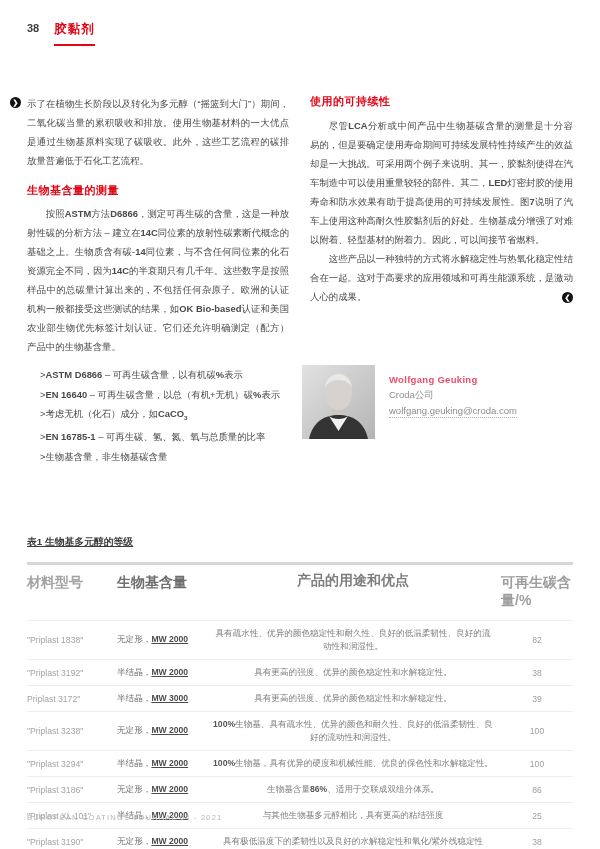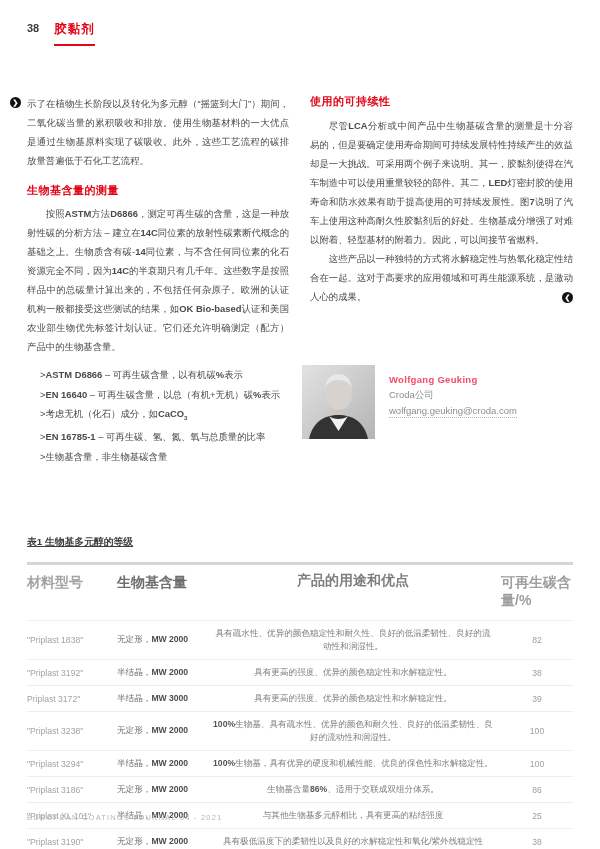--- a/index.html
+++ b/index.html
@@ -55,21 +55,21 @@
   
   .table-section { position:absolute; left:27px; top:536px; width:546px; }
   .table-title { font-size:9.8px; font-weight:bold; color:#3c3c3c;text-decoration:underline; }
   .table { margin-top:13px; border-top:3px solid #d6d6d6; border-bottom:3px solid #d6d6d6; }
   .thead { display:flex; padding:9px 0 10px; }
   .th { font-size:14px; font-weight:bold; color:#3c3c3c; }
   .tr { display:flex; align-items:center; padding:6px 0; border-top:1px solid #ededed; }
   .td { font-size:8.6px; }
   .c1 { width:90px; flex:0 0 90px; color:#a3a3a3; }
   .c2 { width:88px; flex:0 0 88px; color:#6f6f6f; }
-  .c2 b { color:#4c4c4c; }
+  .c2 b { color:#4c4c4c;text-decoration:underline; }
   .c3 { flex:1; text-align:center; color:#7e7e7e; padding:0 8px; line-height:13px; }
   .c3 b { color:#565656; }
   .c4 { width:72px; flex:0 0 72px; text-align:center; color:#9e9e9e; }
   .th.c3 { text-align:center; }
   .th.c4 { text-align:left; }
 
   
   .footer { position:absolute; left:27px; top:813px; font-size:7.5px; letter-spacing:1.2px; color:#b5b5b5; }
 </style>
 </head>

